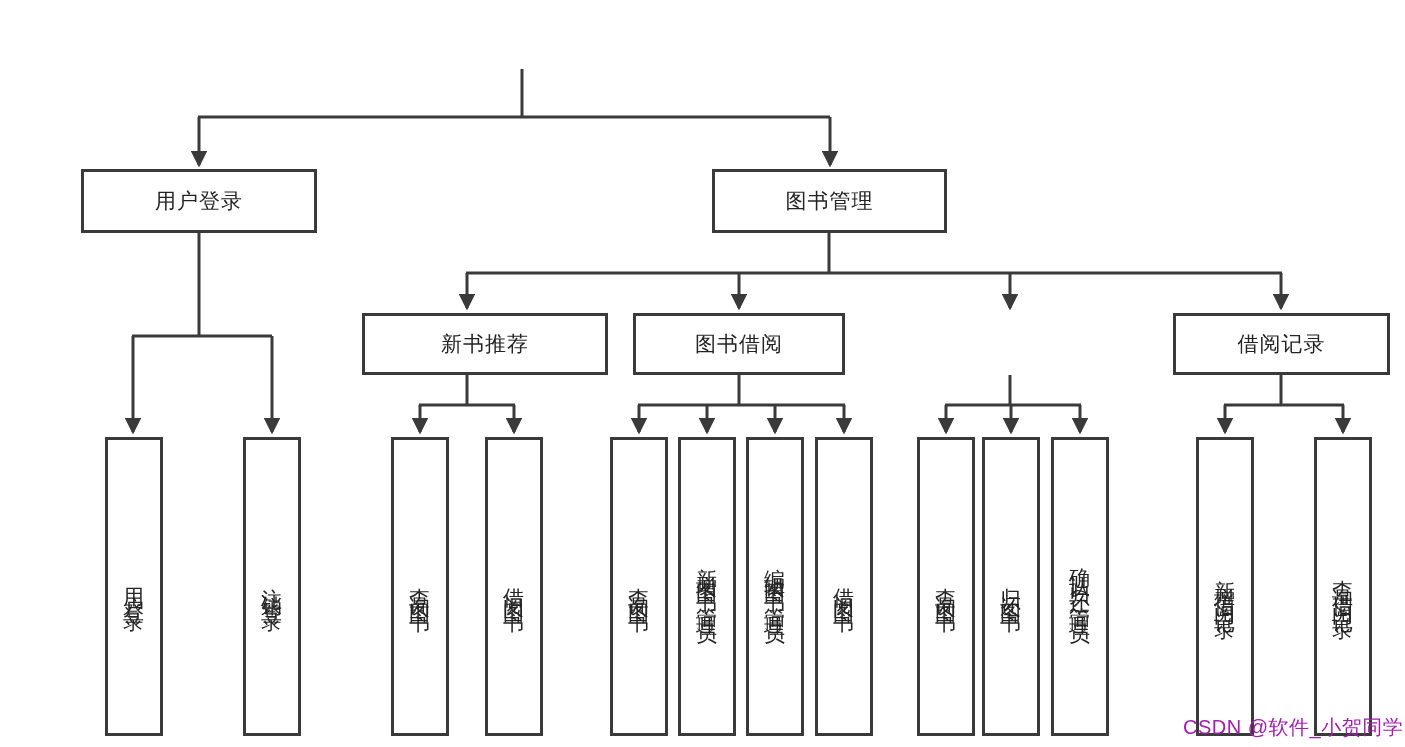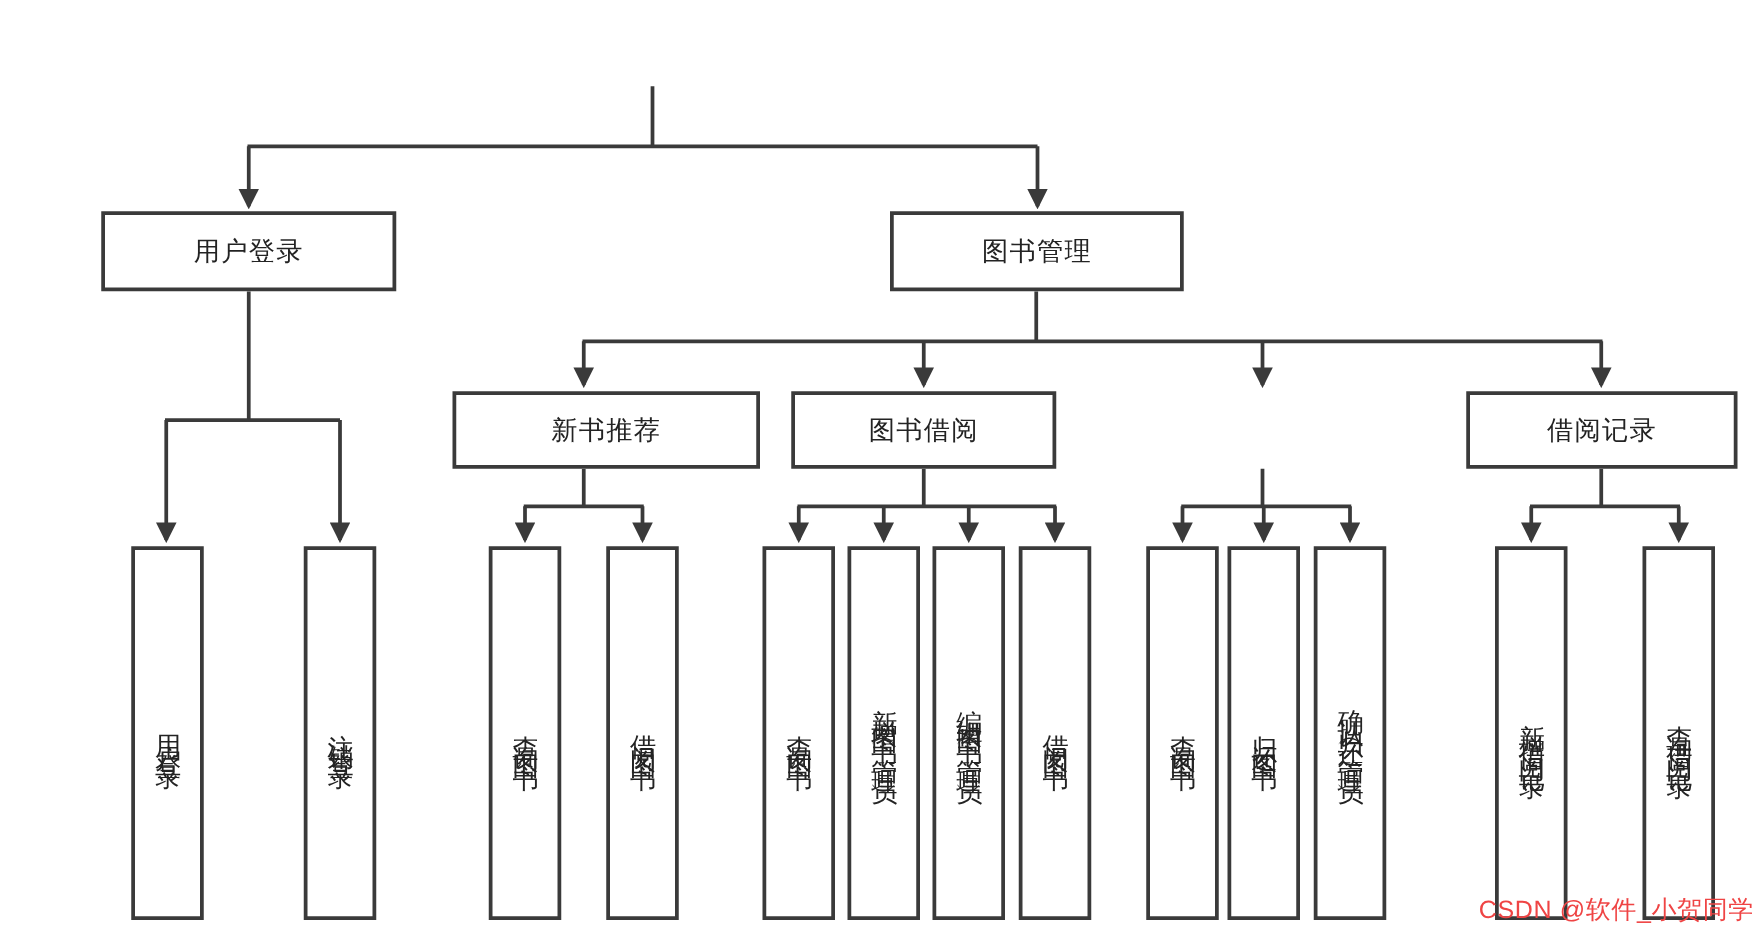--- a/index.html
+++ b/index.html
@@ -52,21 +52,21 @@
     font-size: 21px;
     letter-spacing: 8px;
     line-height: 1;
     color: #232323;
   }
   .watermark {
     position: absolute;
     left: 1183px;
     top: 714px;
     font-size: 20px;
-    color: #ef4444;
+    color: #a21caf;
     letter-spacing: 0.5px;
     white-space: nowrap;
   }
 </style>
 </head>
 <body>
 
 <div id="canvas">
 
   <svg id="connectors" width="1405" height="747" viewBox="0 0 1405 747" xmlns="http://www.w3.org/2000/svg">

